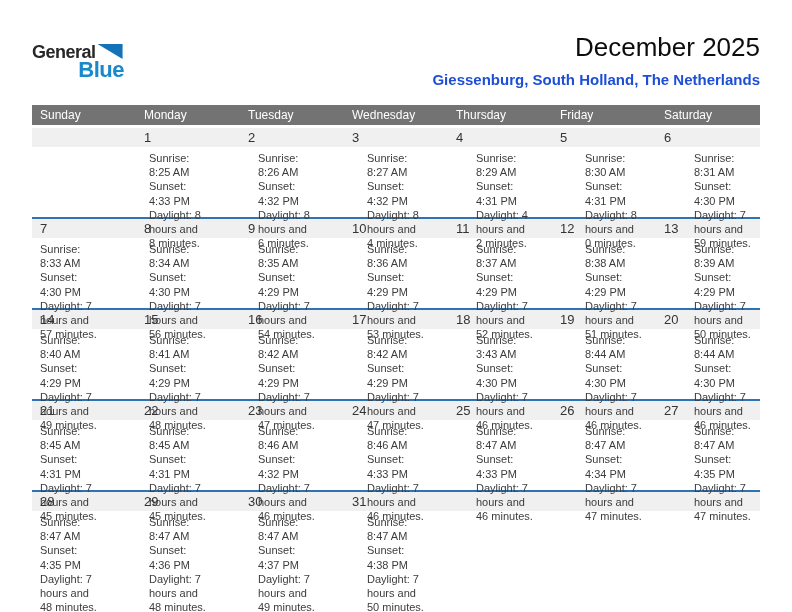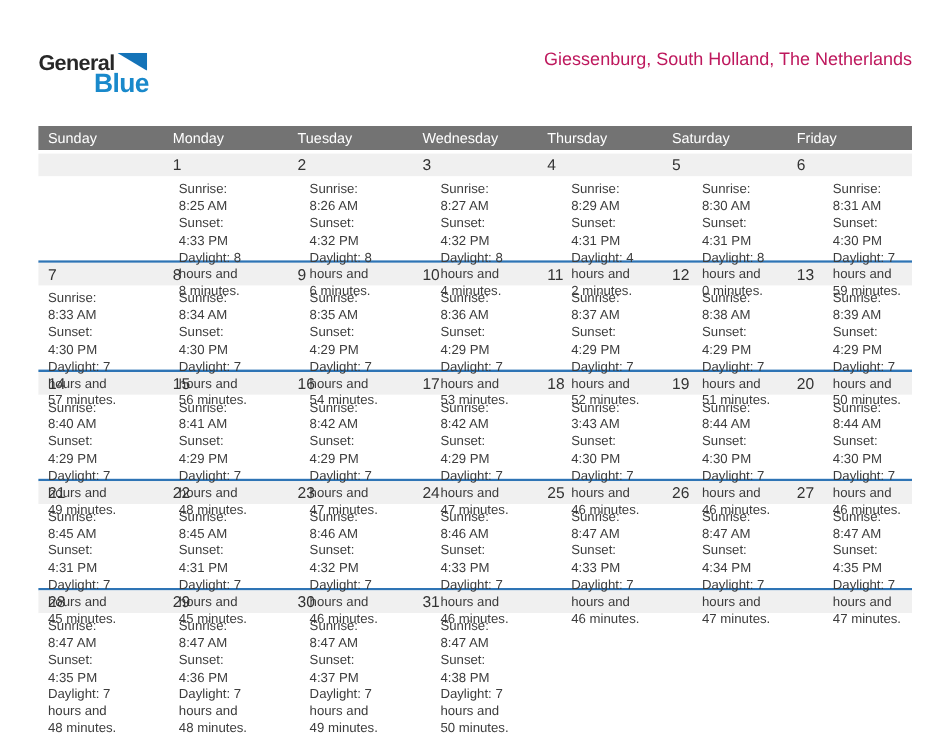--- a/index.html
+++ b/index.html
@@ -13,21 +13,21 @@
 
   
   .logo { position:absolute; left:32px; top:41px; width:106px; }
   .logo-row1 { display:flex; align-items:flex-start; }
   .logo-general { font-size:18px; font-weight:700; letter-spacing:-0.5px; color:#272727; line-height:22px; }
   .logo-triangle { width:25px; height:15px; background:#1473b8; clip-path:polygon(0 0,100% 0,100% 100%); margin-left:2px; margin-top:3px; }
   .logo-row2 { font-size:22px; font-weight:700; letter-spacing:-0.5px; color:#1989cb; line-height:20px; text-align:right; margin-top:-3px; padding-right:14px; }
 
   .titles { position:absolute; right:32px; top:32px; text-align:right; }
   .month-title { font-size:26px; font-weight:400; color:#0c0c0c; line-height:30px; }
-  .location-subtitle { font-size:15px; font-weight:400; color:#be185d; margin-top:9px; }
+  .location-subtitle { font-size:15px; font-weight:700; color:#1d4ed8; margin-top:9px; }
 
   
   .calendar { position:absolute; left:32px; top:105px; width:728px; }
   .cal-head { display:flex; background:#737373; height:20px; margin-bottom:3px; }
   .head-cell { width:104px; color:#ffffff; font-size:12px; line-height:20px; padding-left:8px; }
 
   .week.bordered { border-top:2px solid #2e74b5; }
   .num-band { display:flex; background:#f0f0f0; height:19px; }
   .num-cell { width:104px; padding-left:8px; font-size:13px; line-height:19px; color:#333333; }
   .body-band { display:flex; height:70px; background:#ffffff;gap:35px; }
@@ -41,32 +41,33 @@
 
   <div class="logo">
     <div class="logo-row1">
       <span class="logo-general">General</span>
       <span class="logo-triangle"></span>
     </div>
     <div class="logo-row2">Blue</div>
   </div>
 
   <div class="titles">
+    <div class="month-title">December 2025</div>
     <div class="location-subtitle">Giessenburg, South Holland, The Netherlands</div>
   </div>
 
   <div class="calendar">
       <div class="cal-head">
         <div class="head-cell">Sunday</div>
         <div class="head-cell">Monday</div>
         <div class="head-cell">Tuesday</div>
         <div class="head-cell">Wednesday</div>
         <div class="head-cell">Thursday</div>
+        <div class="head-cell">Friday</div>
         <div class="head-cell">Saturday</div>
-        <div class="head-cell">Friday</div>
       </div>
       <div class="week">
         <div class="num-band">
           <div class="num-cell"></div>
           <div class="num-cell">1</div>
           <div class="num-cell">2</div>
           <div class="num-cell">3</div>
           <div class="num-cell">4</div>
           <div class="num-cell">5</div>
           <div class="num-cell">6</div>

